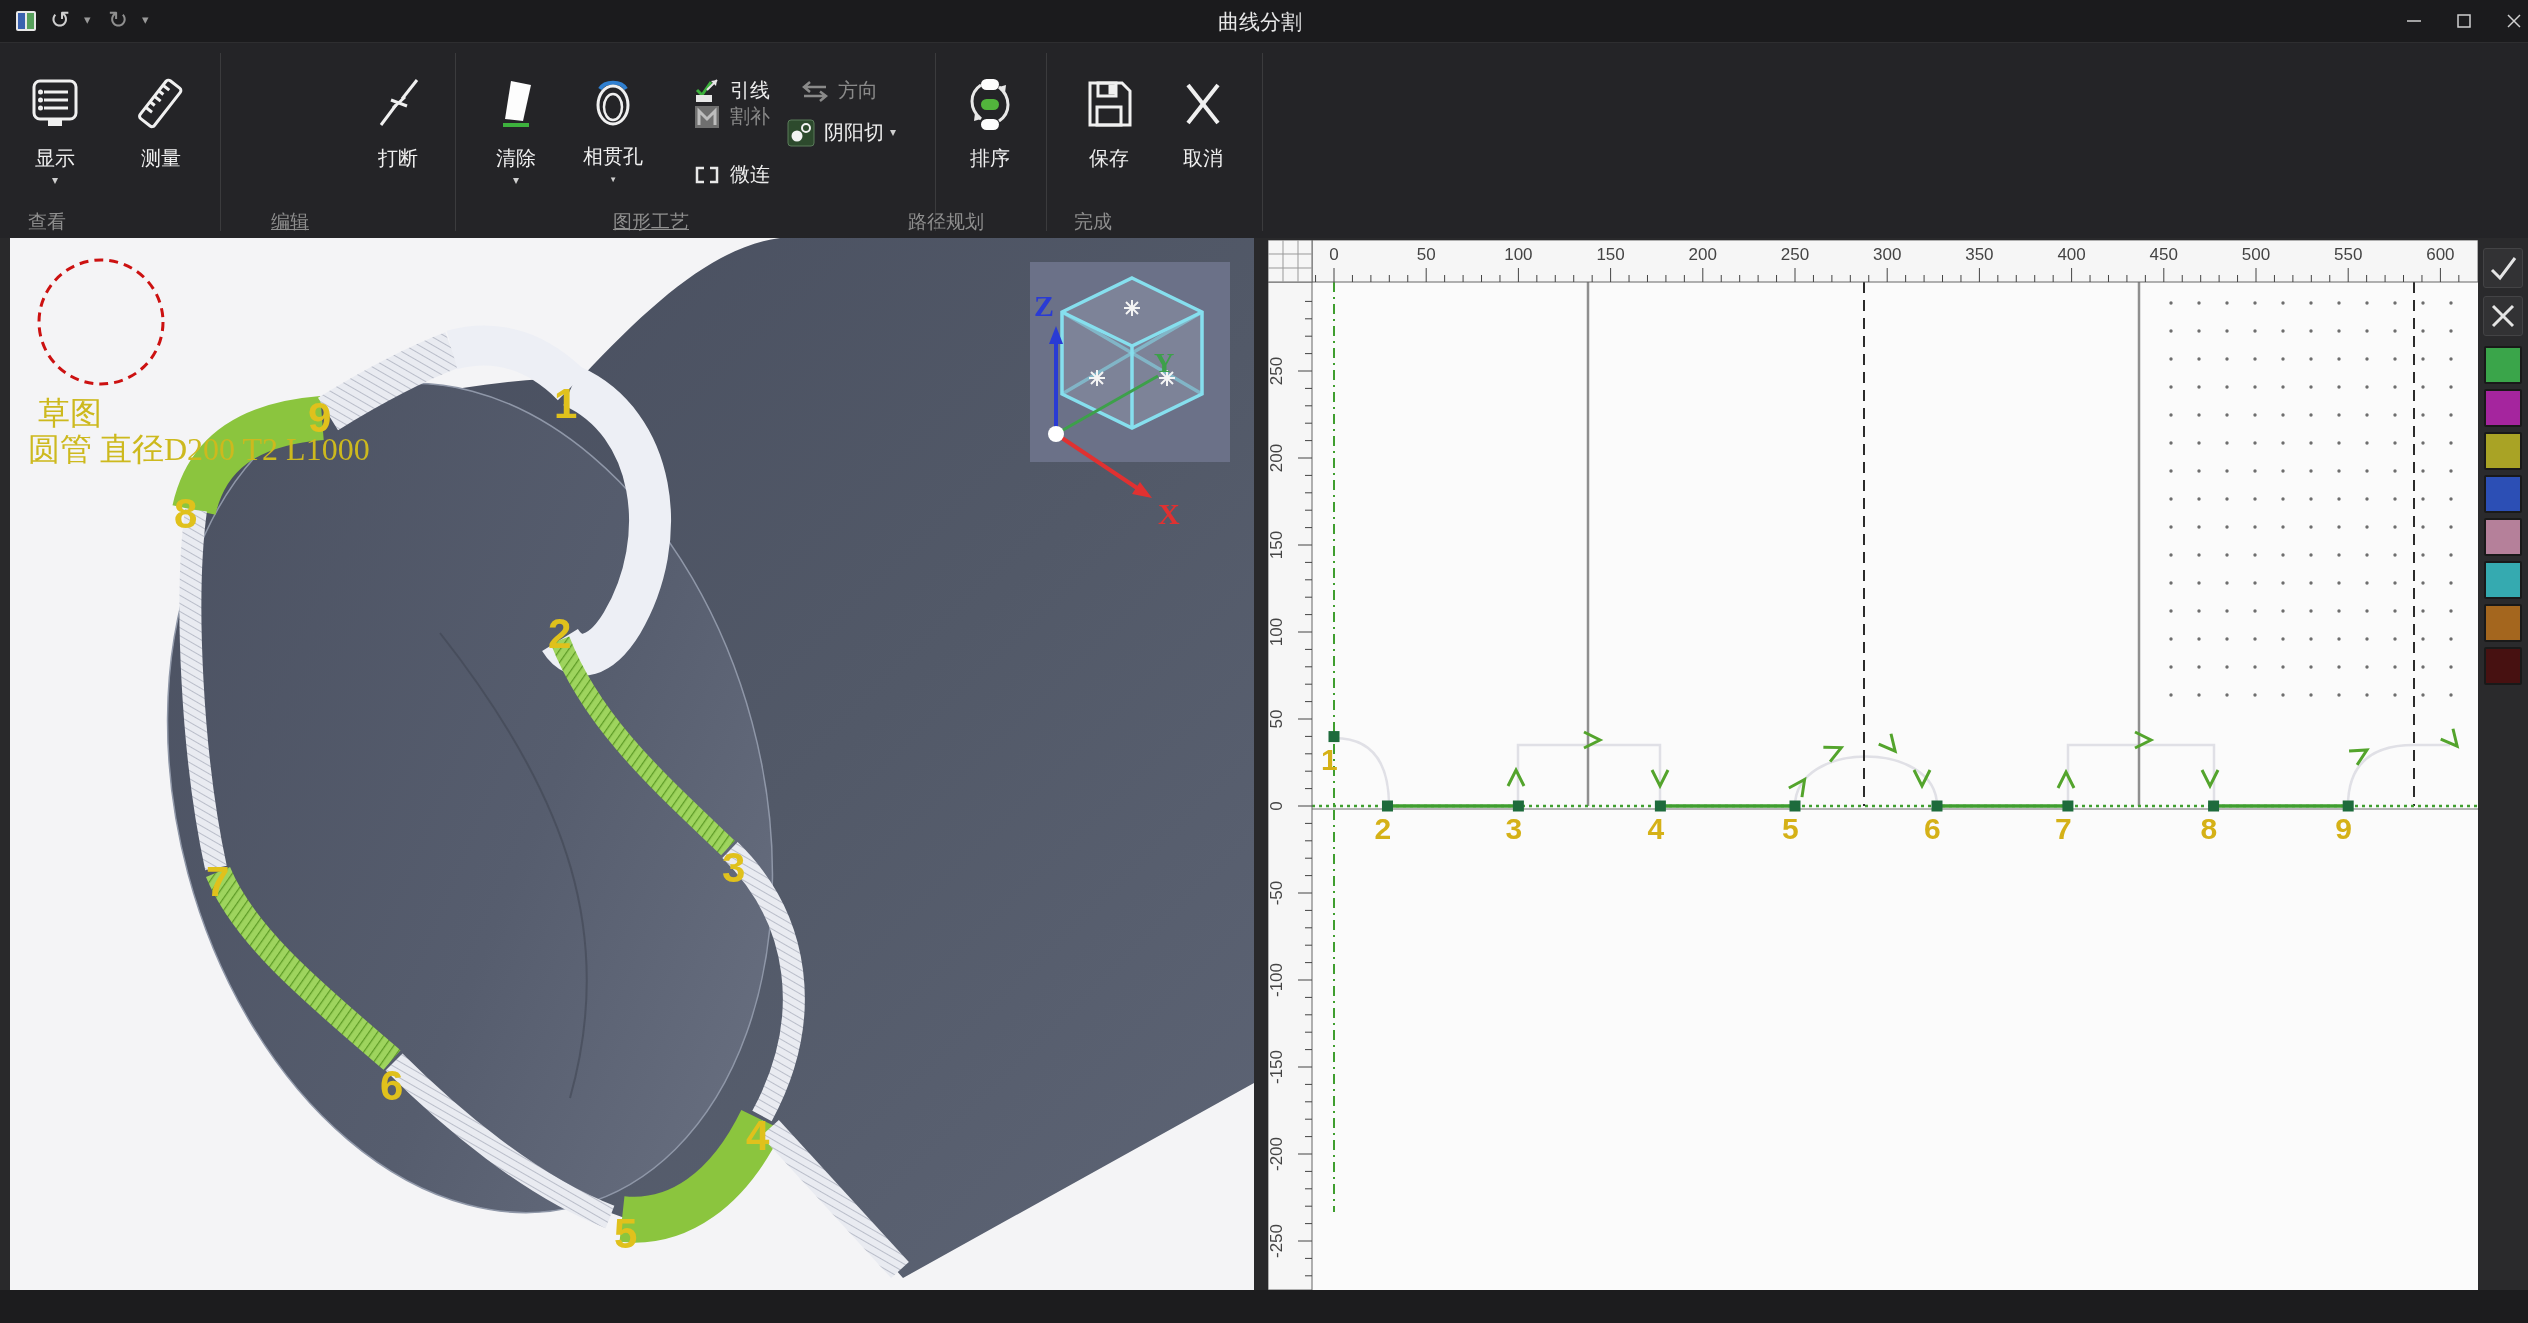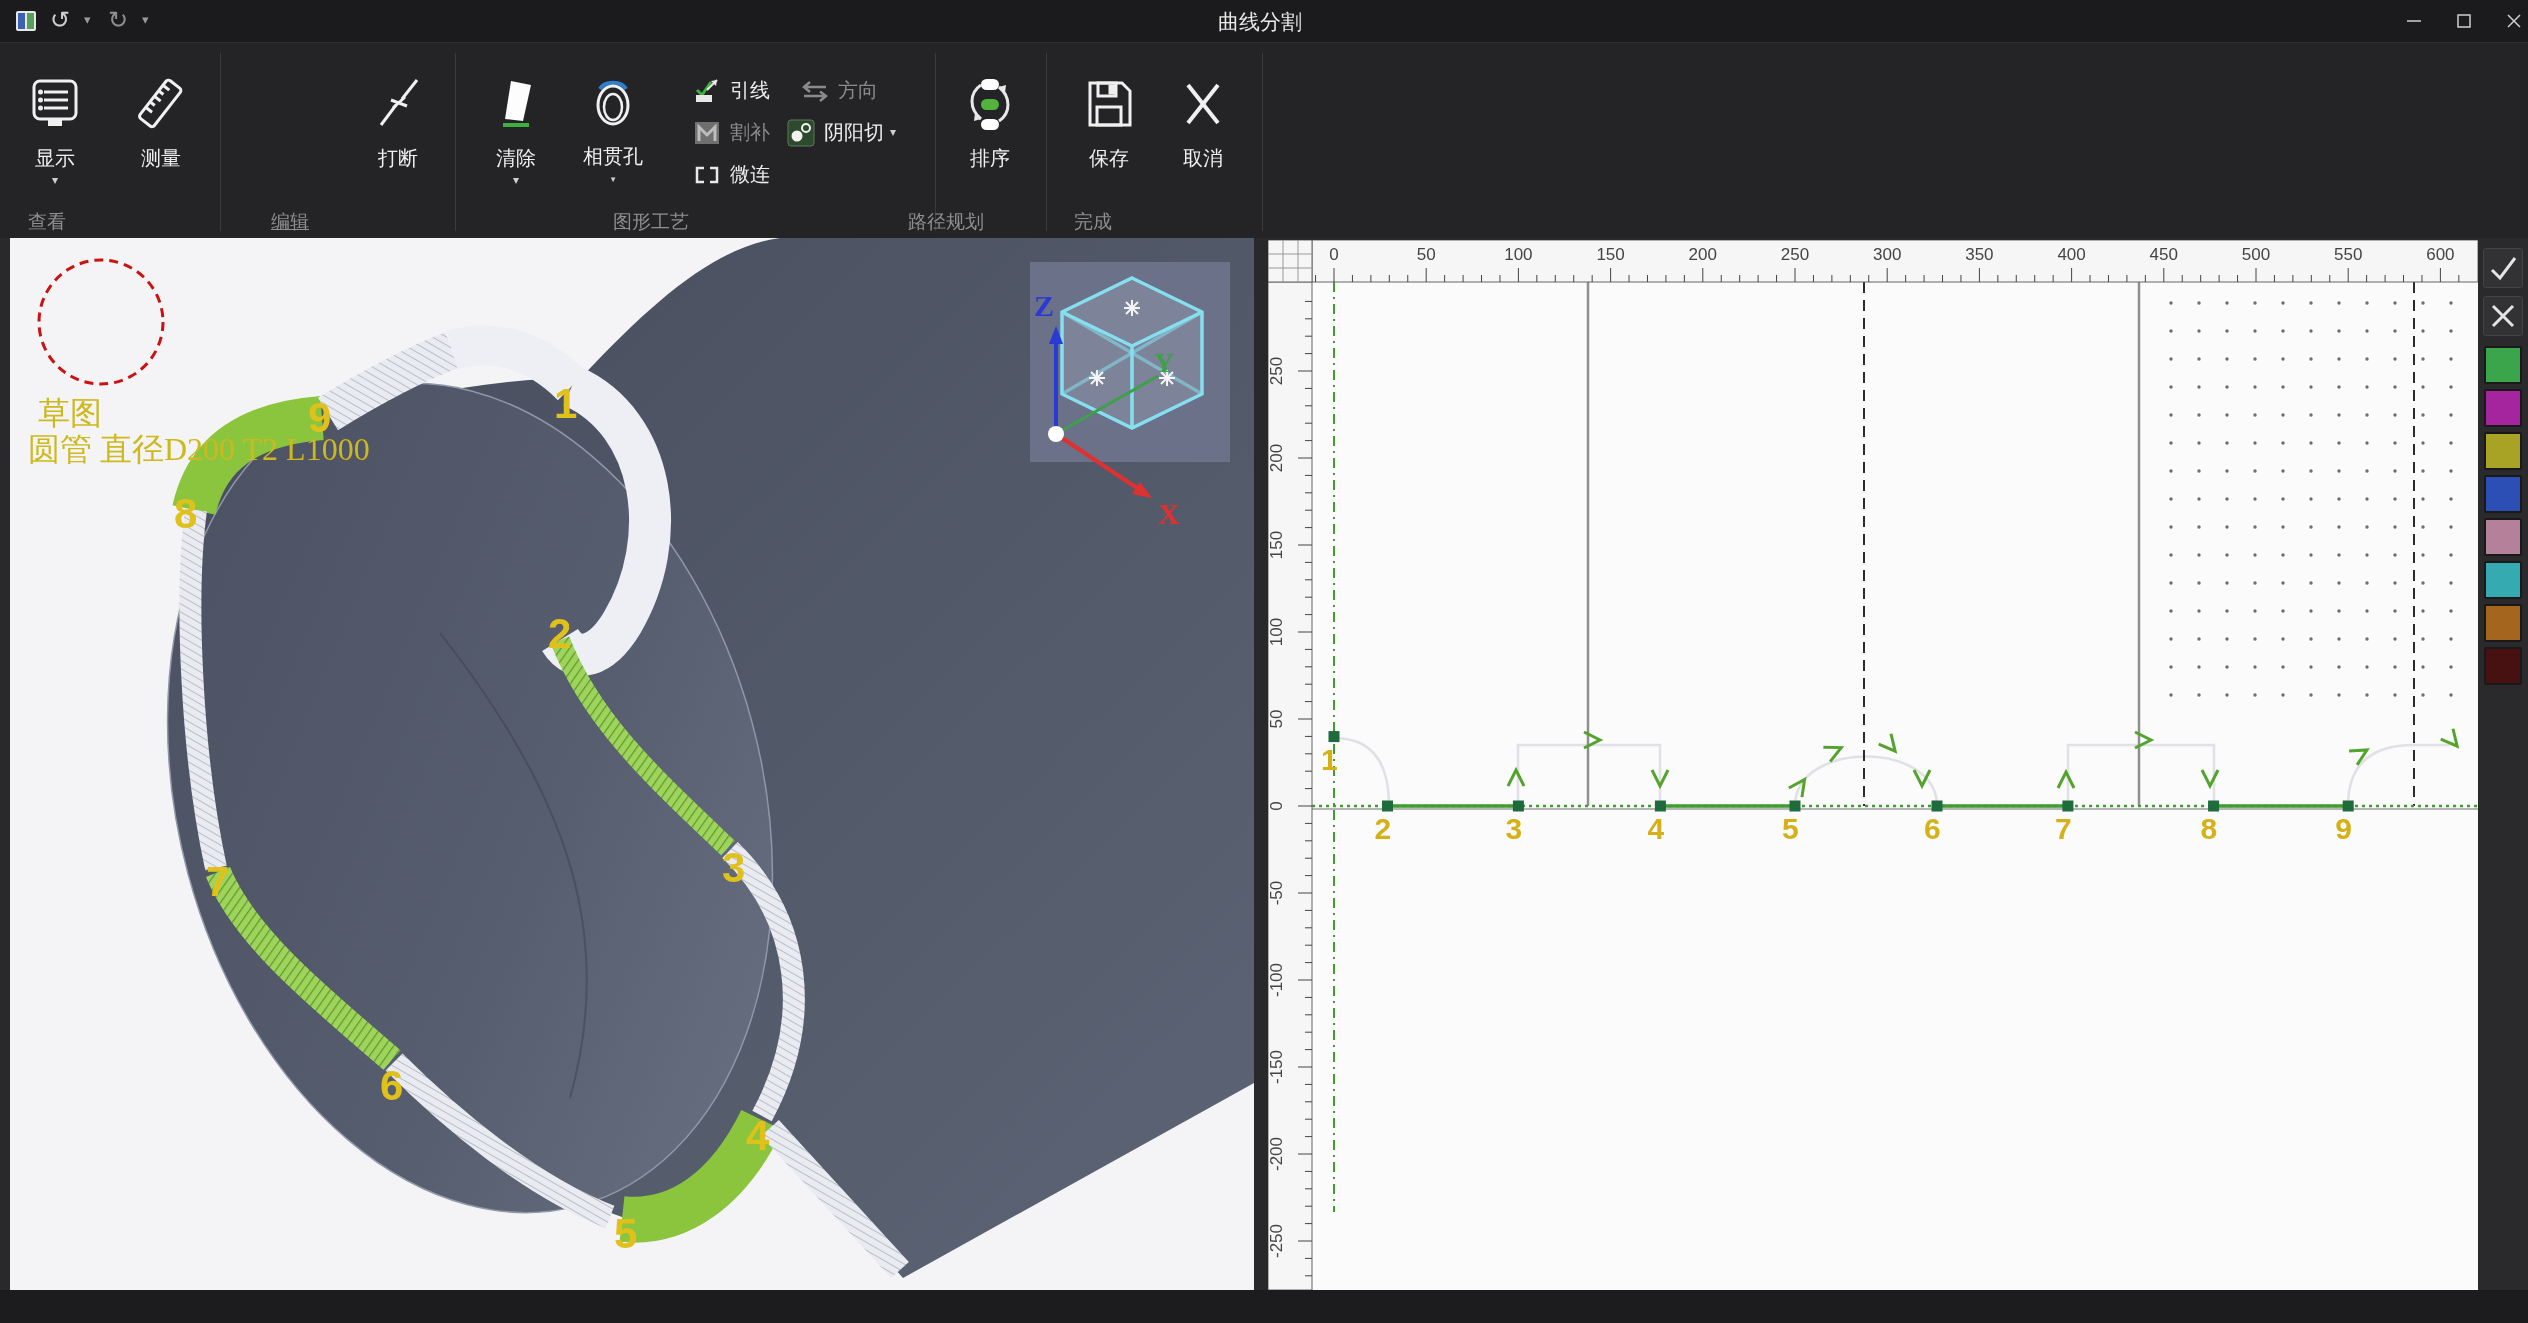--- a/index.html
+++ b/index.html
@@ -167,21 +167,21 @@
       <span class="sic">
         <svg width="28" height="26" viewBox="0 0 28 26" fill="none">
           <path d="M 4 12 L 9 17 L 18 4" stroke="#3db13d" stroke-width="3"></path>
           <line x1="14" y1="12" x2="24" y2="2" stroke="#e8e8e8" stroke-width="2"></line>
           <path d="M 24 2 L 18 3 L 23 8 Z" fill="#e8e8e8"></path>
           <rect x="3" y="17" width="16" height="7" fill="#e8e8e8"></rect>
         </svg>
       </span>
       <span>引线</span>
     </div>
-    <div class="rb-small disabled" style="left:692px;top:76px;align-items:flex-end;">
+    <div class="rb-small disabled" style="left:692px;top:60px;align-items:flex-end;">
       <span class="sic">
         <svg width="26" height="24" viewBox="0 0 26 24">
           <rect x="1" y="1" width="24" height="22" fill="#6f6f6f"></rect>
           <path d="M 5 20 V 6 L 13 14 L 21 6 V 20" stroke="#bdbdbd" stroke-width="3" fill="none"></path>
         </svg>
       </span>
       <span>割补</span>
     </div>
     <div class="rb-small" style="left:692px;top:118px;">
       <span class="sic">
@@ -245,21 +245,21 @@
         <svg width="58" height="58" viewBox="0 0 58 58" stroke="#f0f0f0" stroke-width="4" fill="none">
           <line x1="14" y1="10" x2="44" y2="48"></line>
             <line x1="44" y1="10" x2="14" y2="48"></line>
         </svg>
       </div>
       <div class="rlb">取消</div>
     </div>
 
     <div class="rb-grp" style="left:28px;">查看</div>
     <div class="rb-grp" style="left:271px;text-decoration:underline;">编辑</div>
-    <div class="rb-grp" style="left:613px;">图形工艺</div>
+    <div class="rb-grp" style="left:613px;text-decoration:underline;">图形工艺</div>
     <div class="rb-grp" style="left:908px;">路径规划</div>
     <div class="rb-grp" style="left:1074px;">完成</div>
   </div>
 
   <div id="main">
 
     <div id="viewport3d">
       <svg width="1244" height="1052" viewBox="0 0 1244 1052">
         <defs>
           <linearGradient id="bodyGrad" x1="0" y1="0" x2="1" y2="1">

